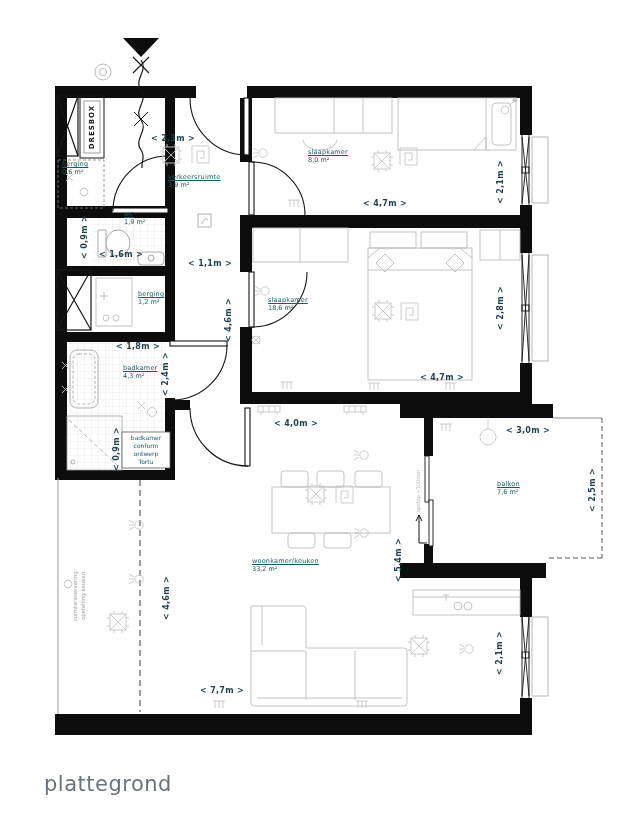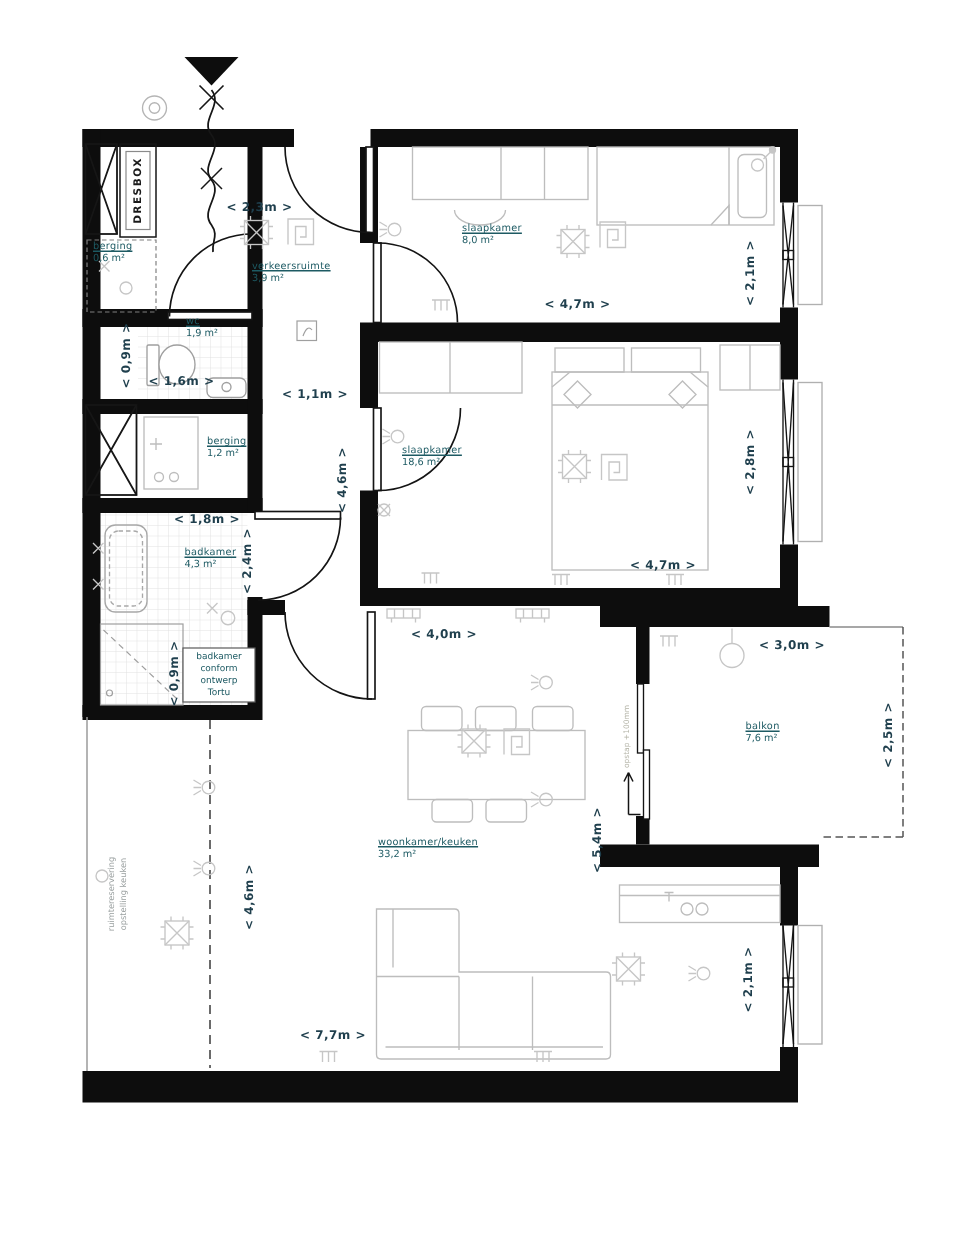--- a/index.html
+++ b/index.html
@@ -373,14 +373,15 @@
 <div class="dim" style="left:442px;top:377px">&lt; 4,7m &gt;</div>
 <div class="dim v" style="left:500px;top:308px">&lt; 2,8m &gt;</div>
 <div class="dim" style="left:296px;top:423px">&lt; 4,0m &gt;</div>
 <div class="dim" style="left:528px;top:430px">&lt; 3,0m &gt;</div>
 <div class="dim v" style="left:592px;top:490px">&lt; 2,5m &gt;</div>
 <div class="dim v" style="left:398px;top:560px">&lt; 5,4m &gt;</div>
 <div class="dim v" style="left:166px;top:598px">&lt; 4,6m &gt;</div>
 <div class="dim" style="left:222px;top:690px">&lt; 7,7m &gt;</div>
 <div class="dim v" style="left:499px;top:653px">&lt; 2,1m &gt;</div>
 
+<div class="title" style="left:44px;top:772px">plattegrond</div>
 
 </div>
 
 </body></html>

